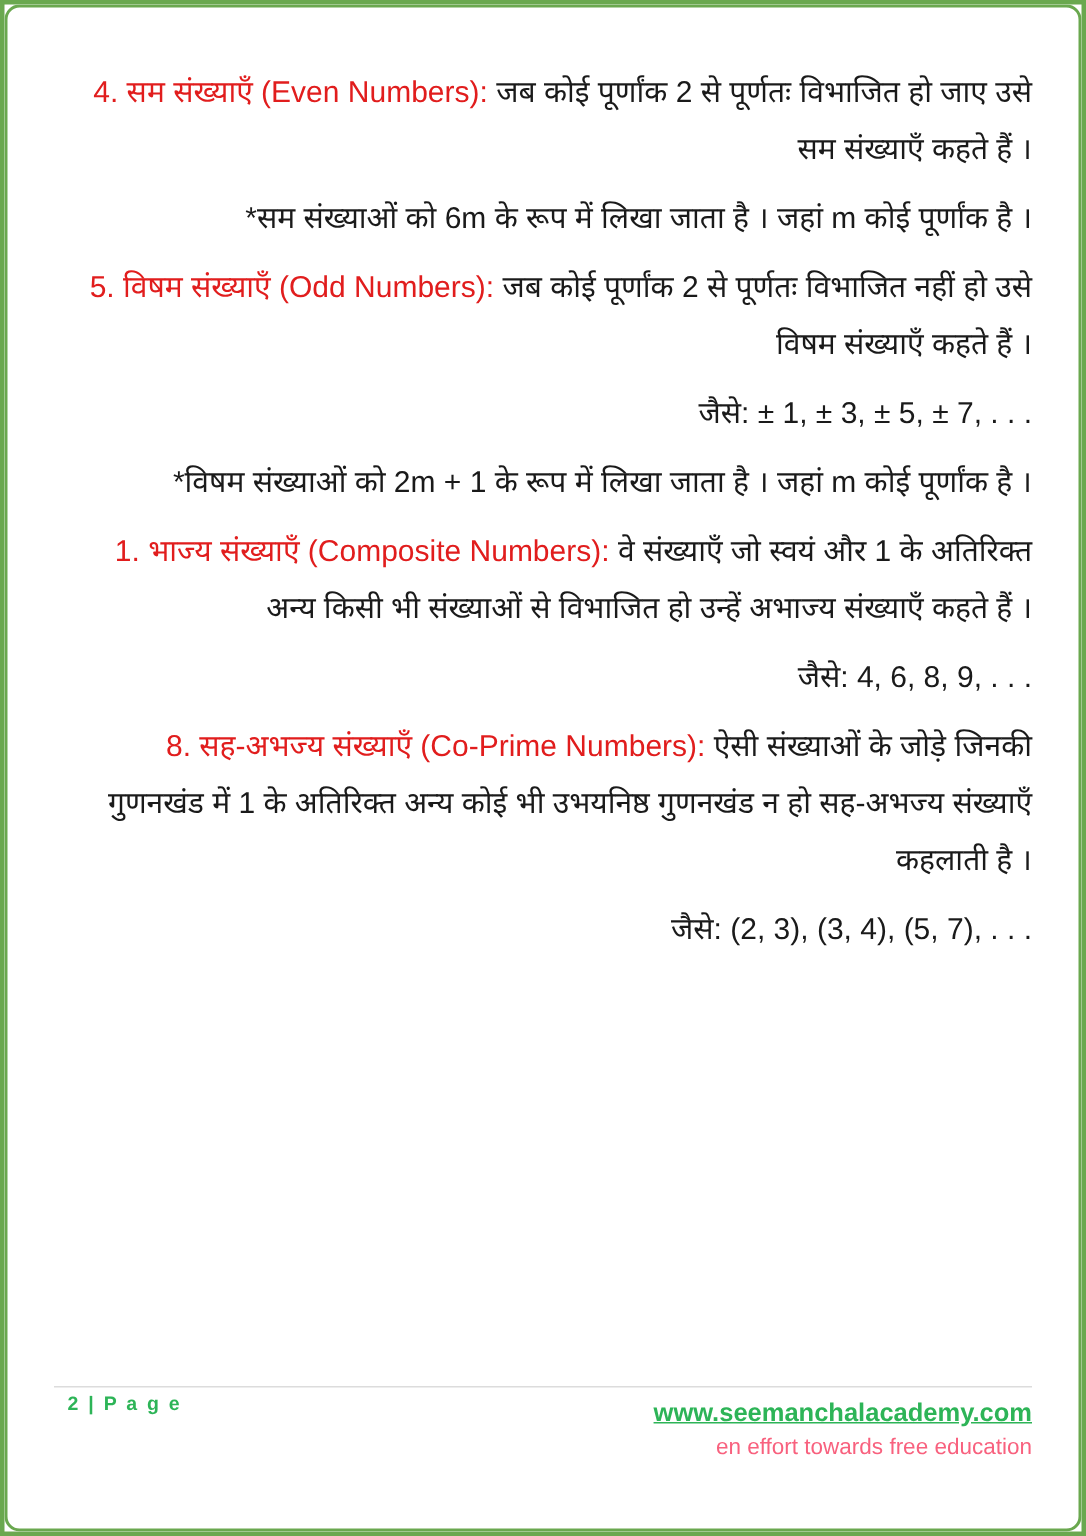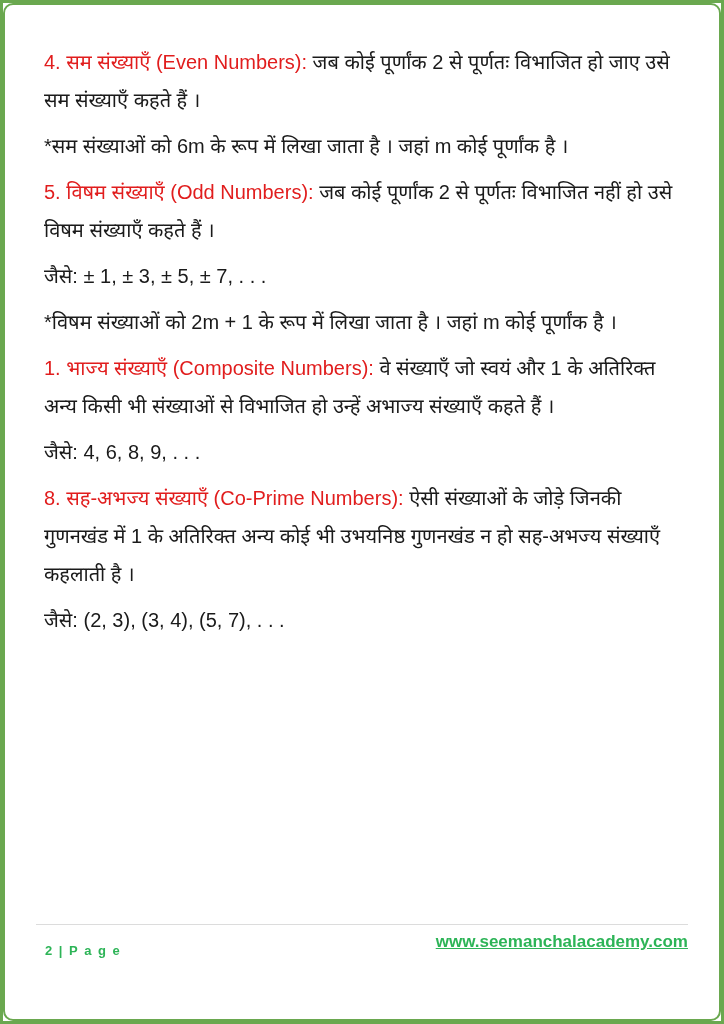--- a/index.html
+++ b/index.html
@@ -27,30 +27,30 @@
     pointer-events:none;
   }
   .content{
     position:absolute;
     left:41px;right:33px;top:40px;
     color:var(--text-black);
     font-size:20px;
     line-height:38px;
   }
   .content p{margin:0 0 8px 0;}
-  .section{margin-bottom:5px;}
+  .section{margin-bottom:5px;text-align:right;}
   .red{color:var(--heading-red);}
   .footer{
     position:absolute;
     left:33px;right:33px;top:921px;
     border-top:1px solid var(--rule-gray);
     padding-top:7px;
   }
   .page-label{
-    position:absolute;left:9px;top:18px;
+    position:absolute;left:9px;top:3px;
     color:var(--footer-green);
     font-weight:bold;font-size:13px;
     letter-spacing:1.5px;
     white-space:pre;
     text-align:center;
   }
   .footer-center{text-align:right;}
   .site-link{
     color:var(--footer-green);
     font-weight:bold;font-size:17px;
@@ -92,15 +92,16 @@
       <p><span class="red">8. सह-अभज्य संख्याएँ (Co-Prime Numbers):</span> <span>ऐसी संख्याओं के जोड़े जिनकी गुणनखंड में 1 के अतिरिक्त अन्य कोई भी उभयनिष्ठ गुणनखंड न हो सह-अभज्य संख्याएँ कहलाती है ।</span></p>
       <p>जैसे: (2, 3), (3, 4), (5, 7), . . .</p>
     </div>
 
   </div>
 
   <div class="footer">
     <span class="page-label">2 | P a g e</span>
     <div class="footer-center">
       <a class="site-link">www.seemanchalacademy.com</a>
+      <div class="tagline">en effort towards free education</div>
     </div>
   </div>
 </div>
 
 </body></html>

